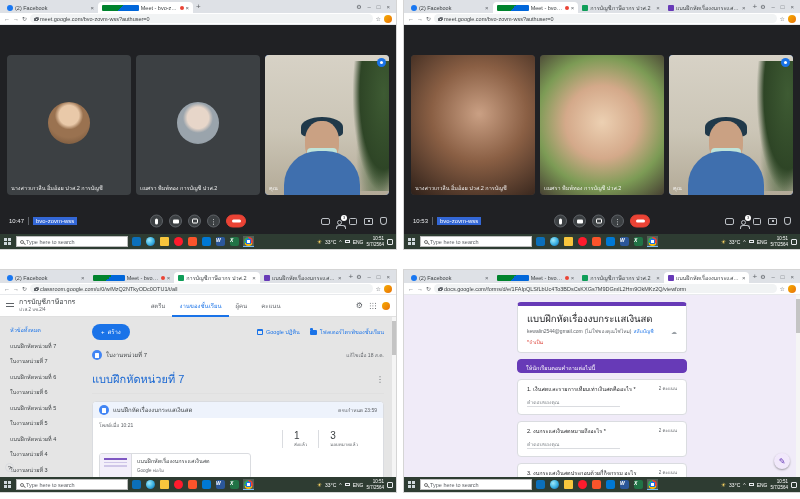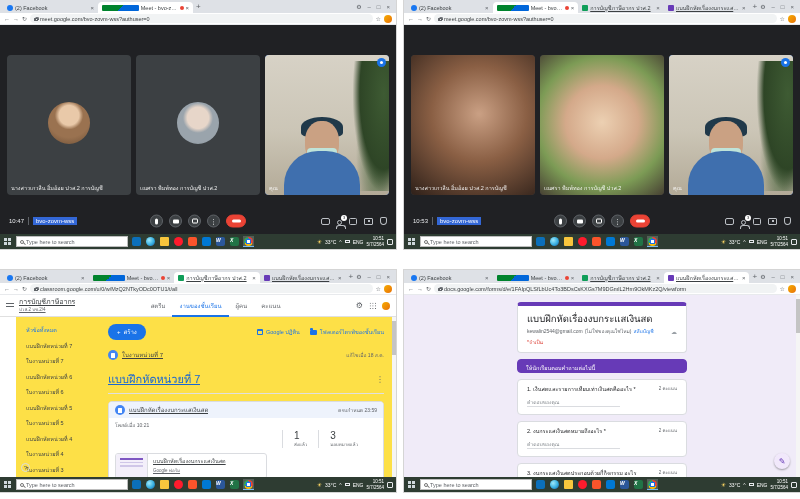--- a/index.html
+++ b/index.html
@@ -8,21 +8,21 @@
   .win{position:absolute;background:#fff;display:flex;flex-direction:column;box-shadow:0 0 0 1px #d5d5d5;overflow:hidden;}
   #w-tl{left:0;top:0;width:396px;height:249px;}
   #w-tr{left:404px;top:0;width:396px;height:249px;}
   #w-bl{left:0;top:270px;width:396px;height:222px;}
   #w-br{left:404px;top:270px;width:396px;height:222px;}
 
   
   .tabstrip{height:13px;background:#dee1e6;display:flex;align-items:flex-end;padding:0 3px;flex:none;}
   .tab{flex:0 1 95px;min-width:0;height:11px;display:flex;align-items:center;gap:2px;padding:0 4px;font-size:5.5px;color:#3c4043;border-radius:4px 4px 0 0;}
   .tab.active{background:#fff;}
-  .ellip{white-space:nowrap;overflow:hidden;text-overflow:ellipsis;text-decoration:underline;}
+  .ellip{white-space:nowrap;overflow:hidden;text-overflow:ellipsis;}
   .ttl{flex:1;min-width:0;}
   .fav{width:6px;height:6px;flex:none;border-radius:1px;}
   .fav.fb{background:#1877f2;border-radius:50%;}
   .fav.meet{background:linear-gradient(135deg,#00832d 0 50%,#0066da 50% 100%);}
   .fav.cls{background:#0f9d58;}
   .fav.frm{background:#673ab7;}
   .recdot{width:4px;height:4px;border-radius:50%;background:#ea4335;flex:none;}
   .tclose{color:#5f6368;font-size:6px;flex:none;}
   .newtab{font-size:8px;color:#5f6368;padding:0 3px;align-self:center;}
   .winctl{margin-left:auto;display:flex;gap:6px;align-items:center;font-size:6px;color:#5f6368;padding-right:3px;align-self:center;}
@@ -106,21 +106,21 @@
   .clsheader{height:22px;background:#fff;border-bottom:1px solid #e0e0e0;display:flex;align-items:center;padding:0 6px;flex:none;}
   .burger{width:8px;height:5px;background:repeating-linear-gradient(#5f6368 0 1px,rgba(0,0,0,0) 1px 2.5px);margin-right:5px;flex:none;}
   .clsname{font-size:7px;color:#3c4043;line-height:1.1;}
   .clssub{font-size:4.5px;color:#5f6368;}
   .clsnav{display:flex;margin:0 auto;height:22px;}
   .clsnav .nitem{font-size:6px;color:#5f6368;padding:0 7px;display:flex;align-items:center;}
   .clsnav .nitem.active{color:#1a73e8;box-shadow:inset 0 -2px 0 #1a73e8;}
   .clsicons{display:flex;gap:6px;align-items:center;}
   .gear{font-size:8px;color:#5f6368;line-height:1;}
   .grid9{width:7px;height:7px;background-image:radial-gradient(circle,#5f6368 0.7px,rgba(0,0,0,0) 0.8px);background-size:2.6px 2.6px;}
-  .clsbody{flex:1;display:flex;background:#fde047;position:relative;overflow:hidden;margin-left:16px;}
+  .clsbody{flex:1;display:flex;background:#e5e5e5;position:relative;overflow:hidden;}
   .topics{width:86px;padding:9px 4px 0 10px;flex:none;}
   .topic{font-size:5.5px;color:#3c4043;margin-bottom:7.5px;white-space:nowrap;overflow:hidden;text-overflow:ellipsis;}
   .topic.active{color:#1a73e8;}
   .helpbtn{position:absolute;left:5px;bottom:5px;width:9px;height:9px;border:1px solid #dadce0;border-radius:50%;color:#5f6368;font-size:6px;display:flex;align-items:center;justify-content:center;}
   .clsmain{flex:1;min-width:0;padding:7px 12px 0 6px;}
   .createrow{display:flex;align-items:center;margin-bottom:7px;}
   .createbtn{background:#1a73e8;color:#fff;border-radius:10px;font-size:6px;padding:3px 9px;display:flex;align-items:center;gap:3px;}
   .clslinks{margin-left:auto;display:flex;gap:10px;align-items:center;font-size:5.5px;color:#1a73e8;}
   .cal{width:6px;height:6px;border:1px solid #1a73e8;border-top-width:2px;border-radius:1px;flex:none;}
   .fold{width:7px;height:5px;background:#1a73e8;border-radius:1px;position:relative;flex:none;}

